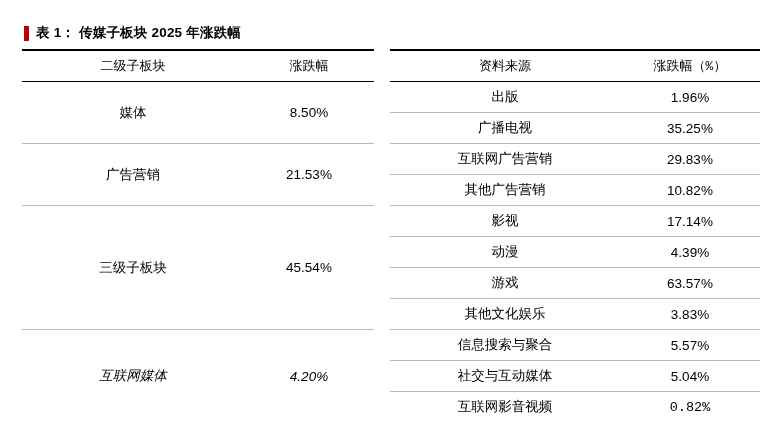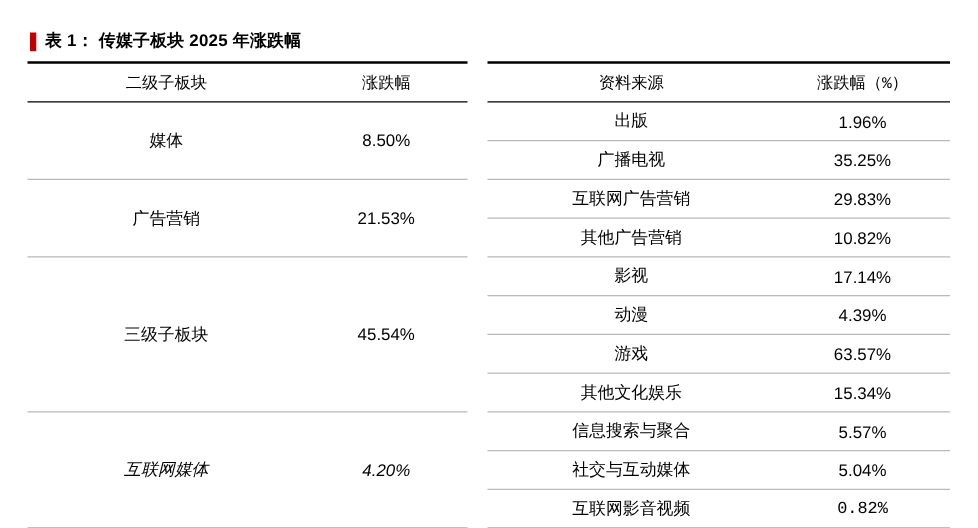--- a/index.html
+++ b/index.html
@@ -171,21 +171,21 @@
       <tr>
         <td class="cell sub-cell">动漫</td>
         <td class="cell sub-cell">4.39%</td>
       </tr>
       <tr>
         <td class="cell sub-cell">游戏</td>
         <td class="cell sub-cell">63.57%</td>
       </tr>
       <tr>
         <td class="cell sub-cell">其他文化娱乐</td>
-        <td class="cell sub-cell">15.34%</td>
+        <td class="cell sub-cell">3.83%</td>
       </tr>
 
       <tr>
         <td class="cell grp-last" rowspan="3">互联网媒体</td>
         <td class="cell grp-last" rowspan="3">4.20%</td>
         <td class="gapcol" rowspan="3"></td>
         <td class="cell sub-cell">信息搜索与聚合</td>
         <td class="cell sub-cell">5.57%</td>
       </tr>
       <tr>

